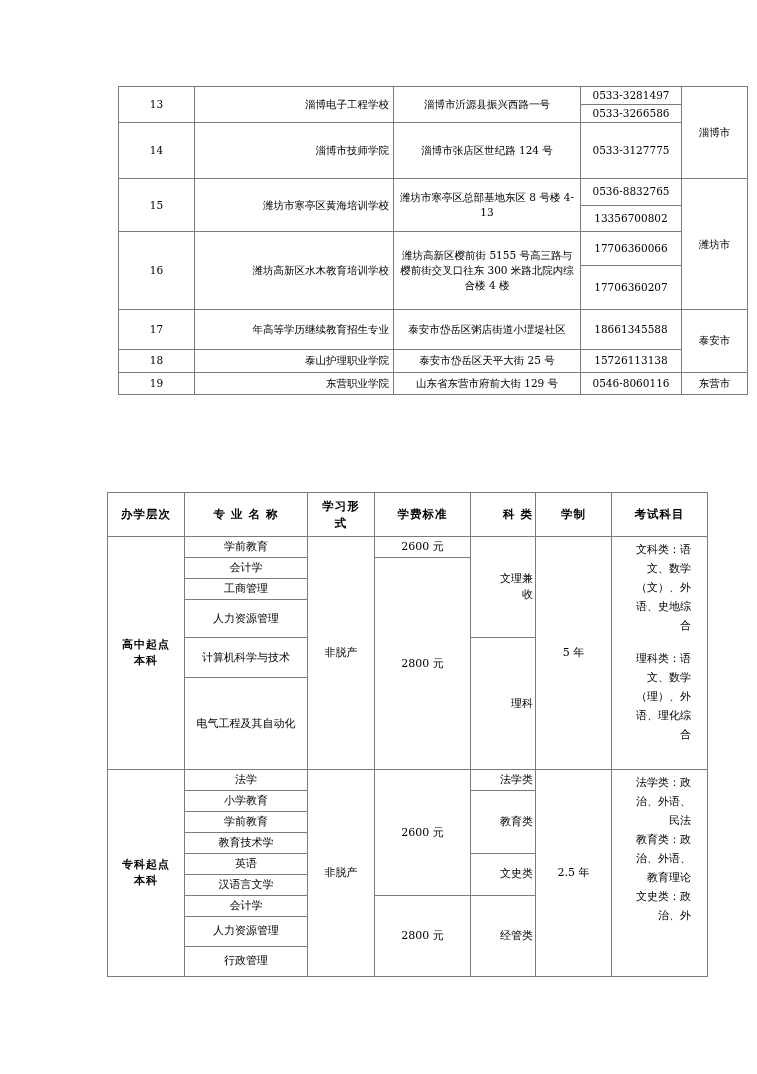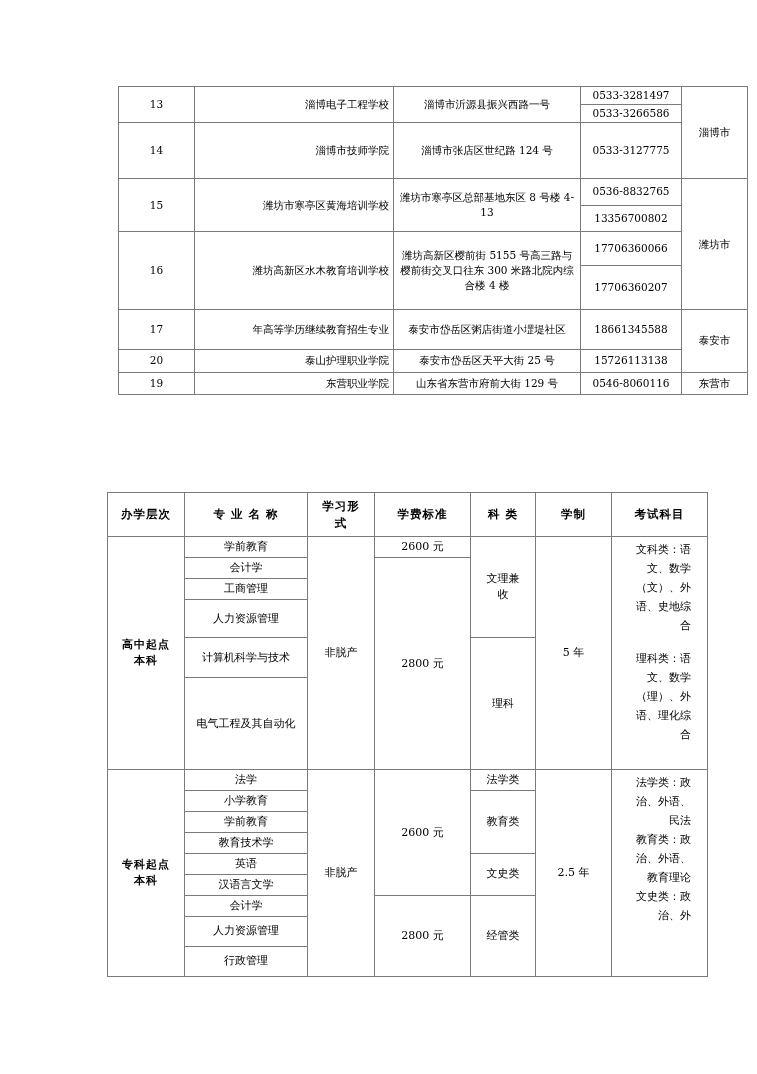--- a/index.html
+++ b/index.html
@@ -78,21 +78,21 @@
     top: 492px;
     width: 565px;
     font-size: 11px;
   }
   #tbl-majors td { padding: 2px 2px; }
   #tbl-majors .hdr td { font-weight: bold; font-size: 11.5px; letter-spacing: 1px; padding: 5px 2px; }
   #tbl-majors .c1 { width: 72px; font-weight: bold; letter-spacing: 1px; }
   #tbl-majors .c2 { width: 118px; }
   #tbl-majors .c3 { width: 62px; }
   #tbl-majors .c4 { width: 91px; }
-  #tbl-majors .c5 { width: 60px; }
+  #tbl-majors .c5 { width: 60px; text-align: right; }
   #tbl-majors .c6 { width: 71px; }
   #tbl-majors .c7 { width: 91px; }
   #tbl-majors td.exam-col {
     text-align: right;
     vertical-align: top;
     padding: 4px 16px;
     line-height: 1.72;
   }
   .exam-block { display: block; }
   .exam-block + .exam-block { margin-top: 14px; }
@@ -153,21 +153,21 @@
 
       <tr style="height:40px">
         <td class="c-idx">17</td>
         <td class="c-name">年高等学历继续教育招生专业</td>
         <td class="c-addr addr-multiline">泰安市岱岳区粥店街道小堽堤社区</td>
         <td class="c-tel">18661345588</td>
         <td class="c-city" rowspan="2">泰安市</td>
       </tr>
 
       <tr>
-        <td class="c-idx">20</td>
+        <td class="c-idx">18</td>
         <td class="c-name">泰山护理职业学院</td>
         <td class="c-addr">泰安市岱岳区天平大街 25 号</td>
         <td class="c-tel">15726113138</td>
       </tr>
 
       <tr>
         <td class="c-idx">19</td>
         <td class="c-name">东营职业学院</td>
         <td class="c-addr">山东省东营市府前大街 129 号</td>
         <td class="c-tel">0546-8060116</td>

